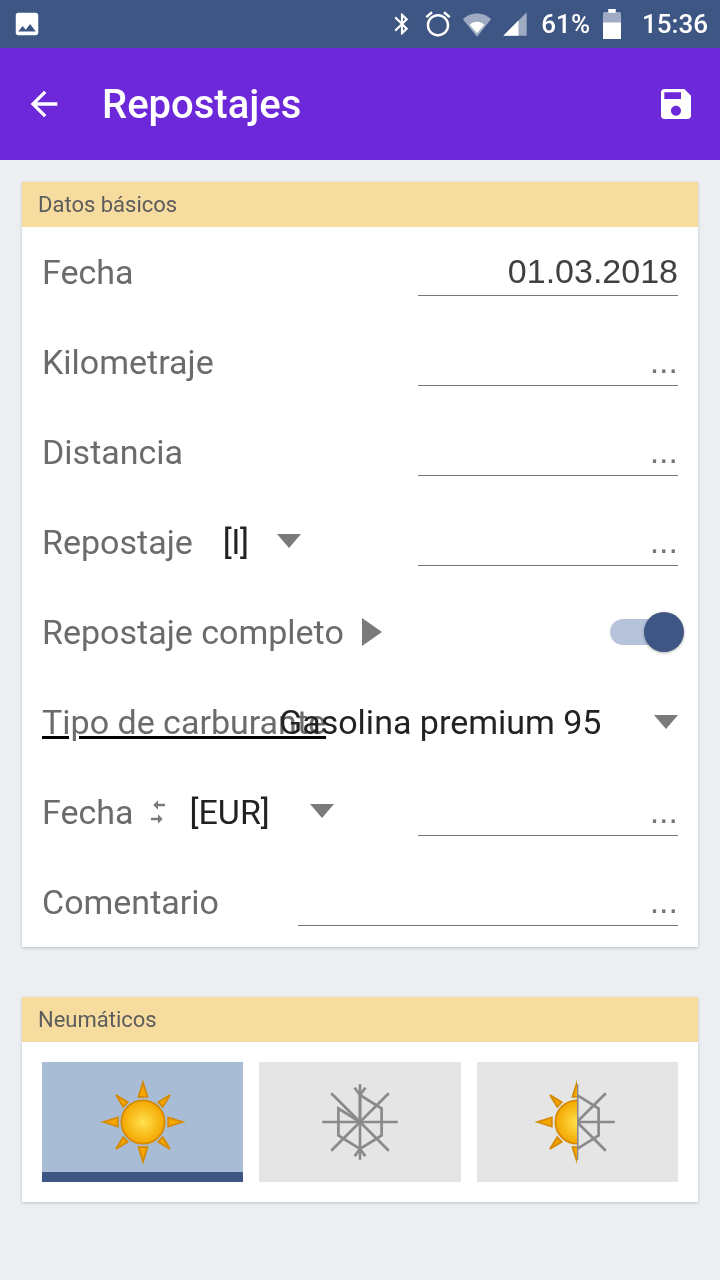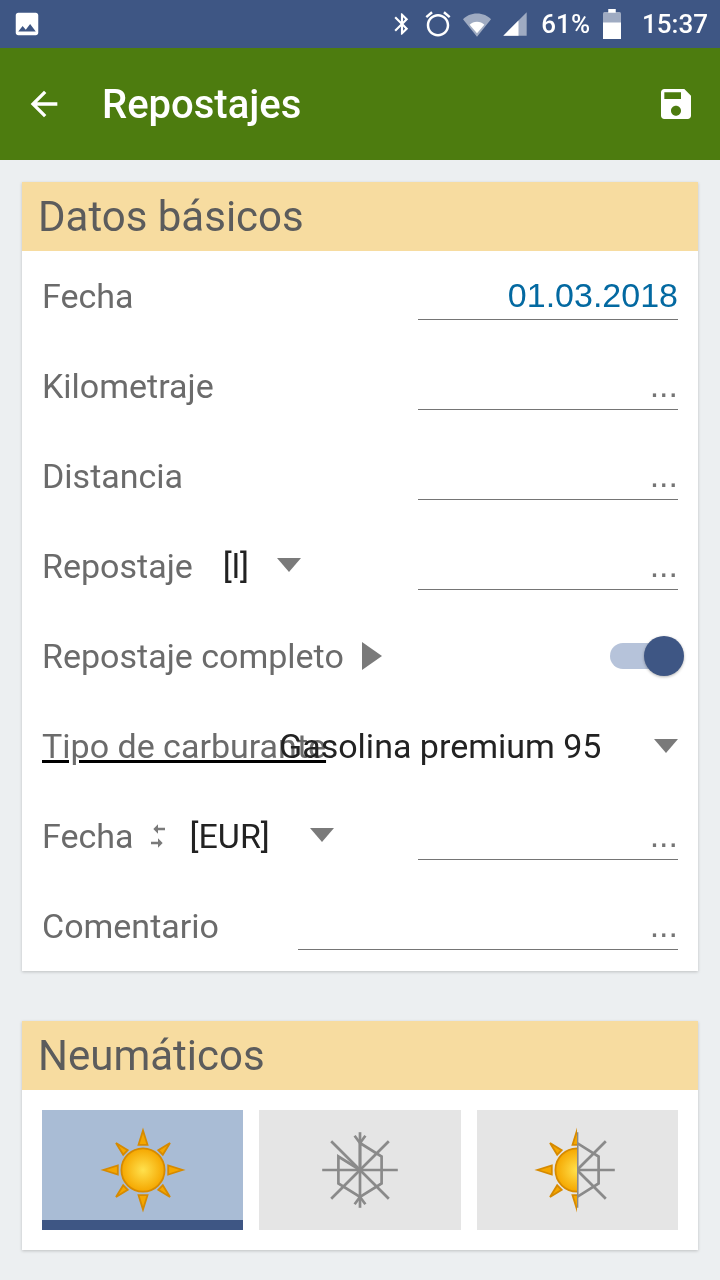--- a/index.html
+++ b/index.html
@@ -5,33 +5,33 @@
   * { box-sizing: border-box; margin: 0; padding: 0; }
   html, body { width: 720px; height: 1280px; font-family: Roboto, Arial, sans-serif; background: #f5f5f5; overflow: hidden; }
   
   .status-bar { height: 48px; background: #3e5684; color: #fff; display: flex; align-items: center; justify-content: flex-end; padding: 0 12px; font-size: 26px; font-weight: 500; }
   .status-bar .left-icons { margin-right: auto; display: flex; align-items: center; }
   .status-bar .right-icons { display: flex; align-items: center; gap: 8px; }
   .status-bar svg { fill: #fff; }
   .status-bar .pct { font-size: 26px; margin: 0 4px; }
   .status-bar .time { font-size: 26px; margin-left: 12px; }
   
-  .app-bar { height: 112px; background: #4d7c0f; color: #fff; display: flex; align-items: center; padding: 8px 22px; }
+  .app-bar { height: 112px; background: #6d28d9; color: #fff; display: flex; align-items: center; padding: 8px 22px; }
   .app-bar .back { width: 44px; height: 44px; display: flex; align-items: center; justify-content: center; }
   .app-bar .title { font-size: 40px; font-weight: 500; margin-left: 36px; flex: 1; }
   .app-bar .save { width: 44px; height: 44px; display: flex; align-items: center; justify-content: center; }
   
   .content { padding: 0; background: #eceff1; height: calc(1280px - 160px); overflow: hidden; }
   
   .card { background: #fff; margin: 22px 22px 0 22px; box-shadow: 0 1px 3px rgba(0,0,0,0.2); }
-  .section-header { background: #f7dca0; color: #5c5c5c; font-size: 42px; padding: 10px 16px; }
+  .section-header { background: #f7dca0; color: #5c5c5c; font-size: 22px; padding: 10px 16px; }
   
   .row { display: flex; align-items: center; padding: 18px 20px; min-height: 90px; }
   .row .label { color: #6b6b6b; font-size: 34px; flex-shrink: 0; text-align: right; }
-  .row .input { margin-left: auto; border: none; border-bottom: 1.5px solid #757575; font-size: 34px; color: #0369a1; text-align: right; padding: 4px 0; background: transparent; outline: none; min-width: 220px; }
+  .row .input { margin-left: auto; border: none; border-bottom: 1.5px solid #757575; font-size: 34px; color: #404040; text-align: right; padding: 4px 0; background: transparent; outline: none; min-width: 220px; }
   .row .input.small { width: 260px; }
   .row .input.placeholder { color: #bdbdbd; }
   .row .unit-box { display: flex; align-items: center; margin-left: 30px; }
   .row .unit-box .unit { color: #222; font-size: 34px; }
   .row .unit-box .chevron { margin-left: 28px; }
   
   .chevron-down { width: 0; height: 0; border-left: 12px solid transparent; border-right: 12px solid transparent; border-top: 14px solid #7a7a7a; display: inline-block; }
   .play-right { width: 0; height: 0; border-top: 14px solid transparent; border-bottom: 14px solid transparent; border-left: 20px solid #7a7a7a; display: inline-block; margin-left: 18px; }
   
   .toggle { position: relative; width: 68px; height: 40px; margin-left: auto; }
@@ -74,21 +74,21 @@
     <svg width="28" height="28" viewBox="0 0 24 24">
         <path fill-opacity="0.5" d="M2 22h20V2z"></path>
         <path d="M2 22h13V9z"></path>
       </svg>
     <span class="pct">61%</span>
     <svg width="20" height="30" viewBox="0 0 12 20">
         <rect x="0" y="2" width="12" height="18" rx="1" fill="#fff" fill-opacity="0.5"></rect>
         <rect x="0" y="9" width="12" height="11" fill="#fff"></rect>
         <rect x="3.5" y="0" width="5" height="2.5" fill="#fff"></rect>
       </svg>
-    <span class="time">15:37</span>
+    <span class="time">15:36</span>
   </div>
 </div>
 
 <div class="app-bar">
   <div class="back">
     <svg width="40" height="40" viewBox="0 0 24 24" fill="#fff">
         <path d="M20 11H7.83l5.59-5.59L12 4l-8 8 8 8 1.41-1.41L7.83 13H20v-2z"></path>
       </svg>
   </div>
   <div class="title">Repostajes</div>

